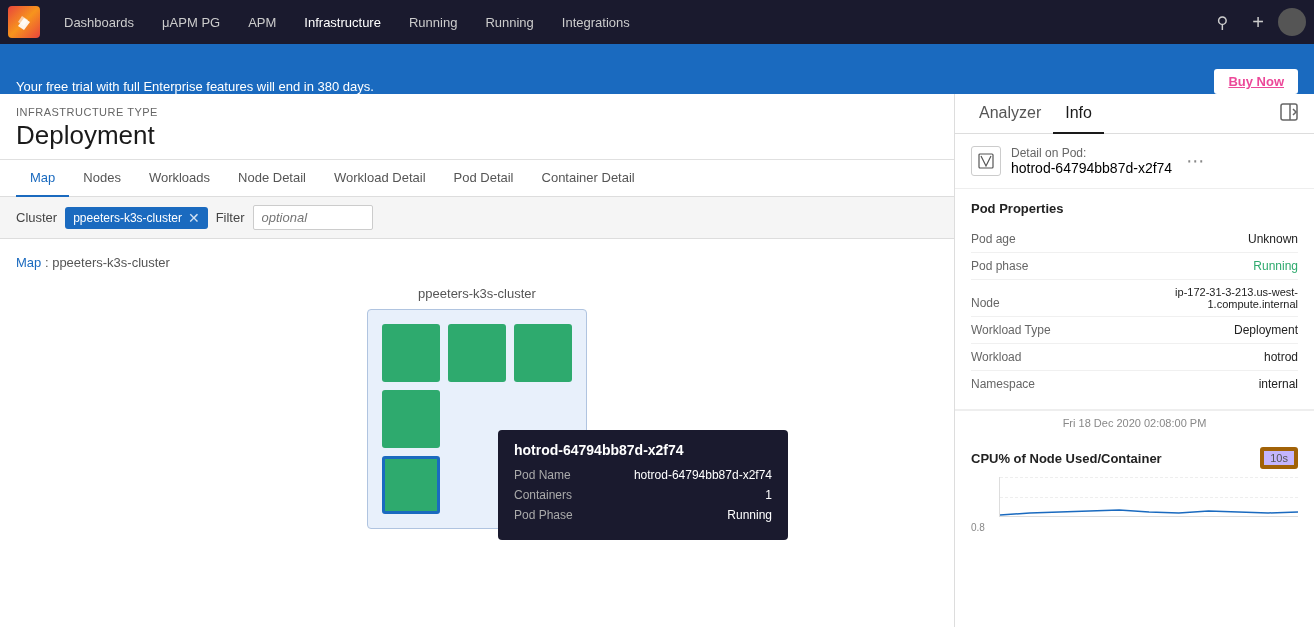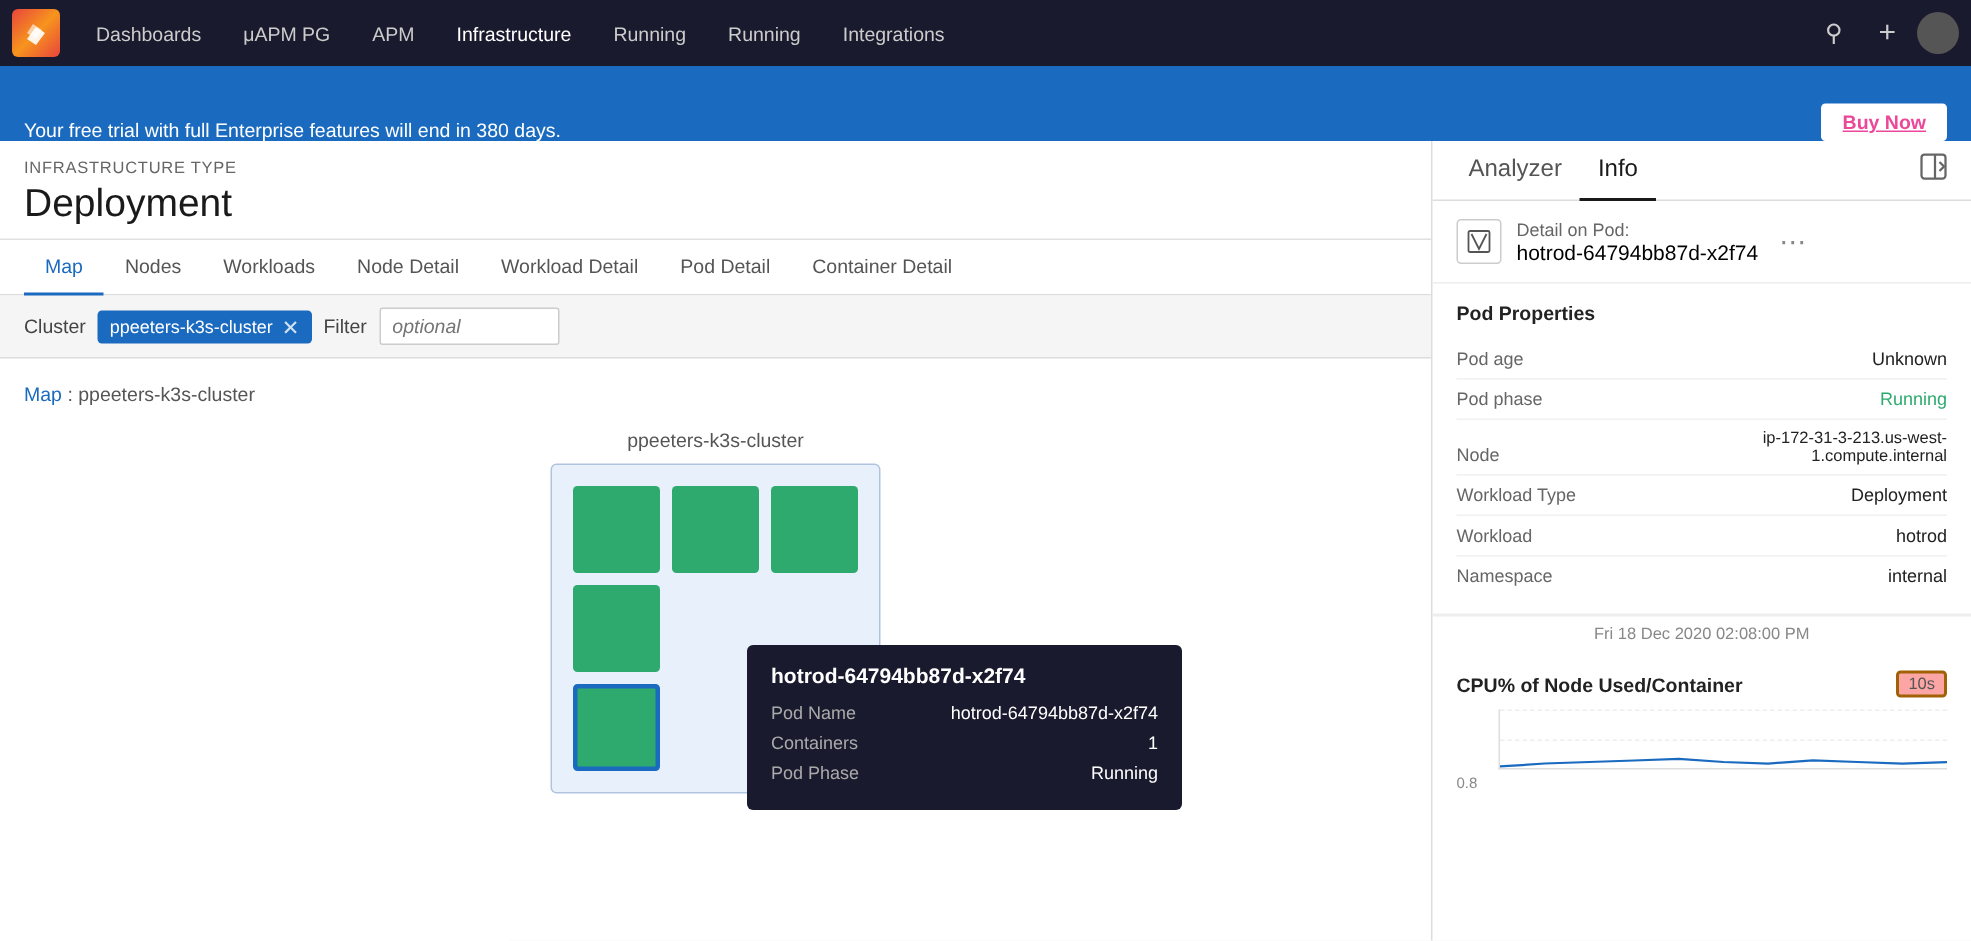--- a/index.html
+++ b/index.html
@@ -354,22 +354,22 @@
       gap: 8px;
       margin-bottom: 8px;
     }
     .cpu-title {
       font-size: 13px;
       font-weight: 600;
       color: #222;
       flex: 1;
     }
     .cpu-badge {
-      background: #fca5a5;
-      border: 2px solid #a16207;
+      background: #c4b5fd;
+      border: 4px solid #a16207;
       border-radius: 3px;
       padding: 1px 6px;
       font-size: 11px;
       color: #555;
     }
     .cpu-chart {
       height: 60px;
       position: relative;
     }
     .cpu-y-label {

